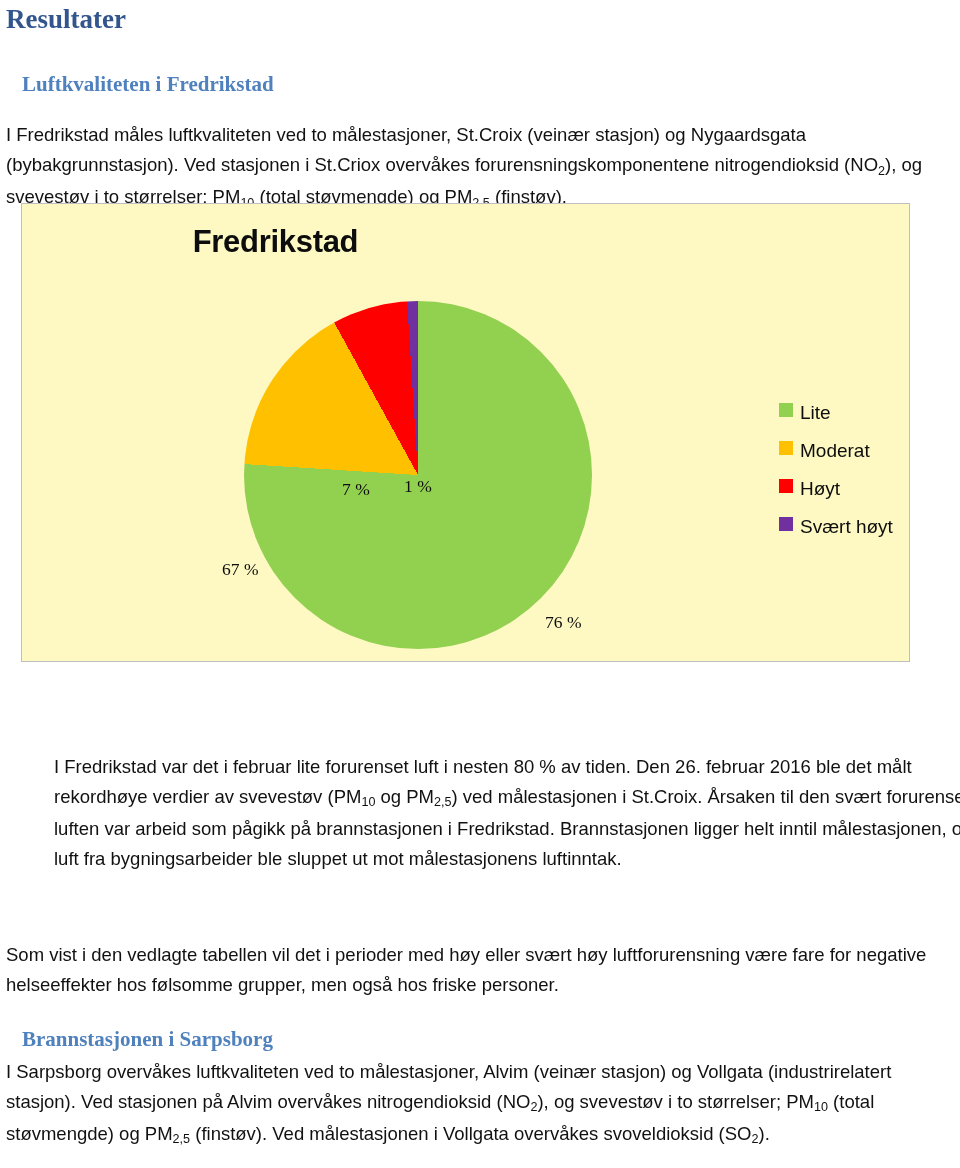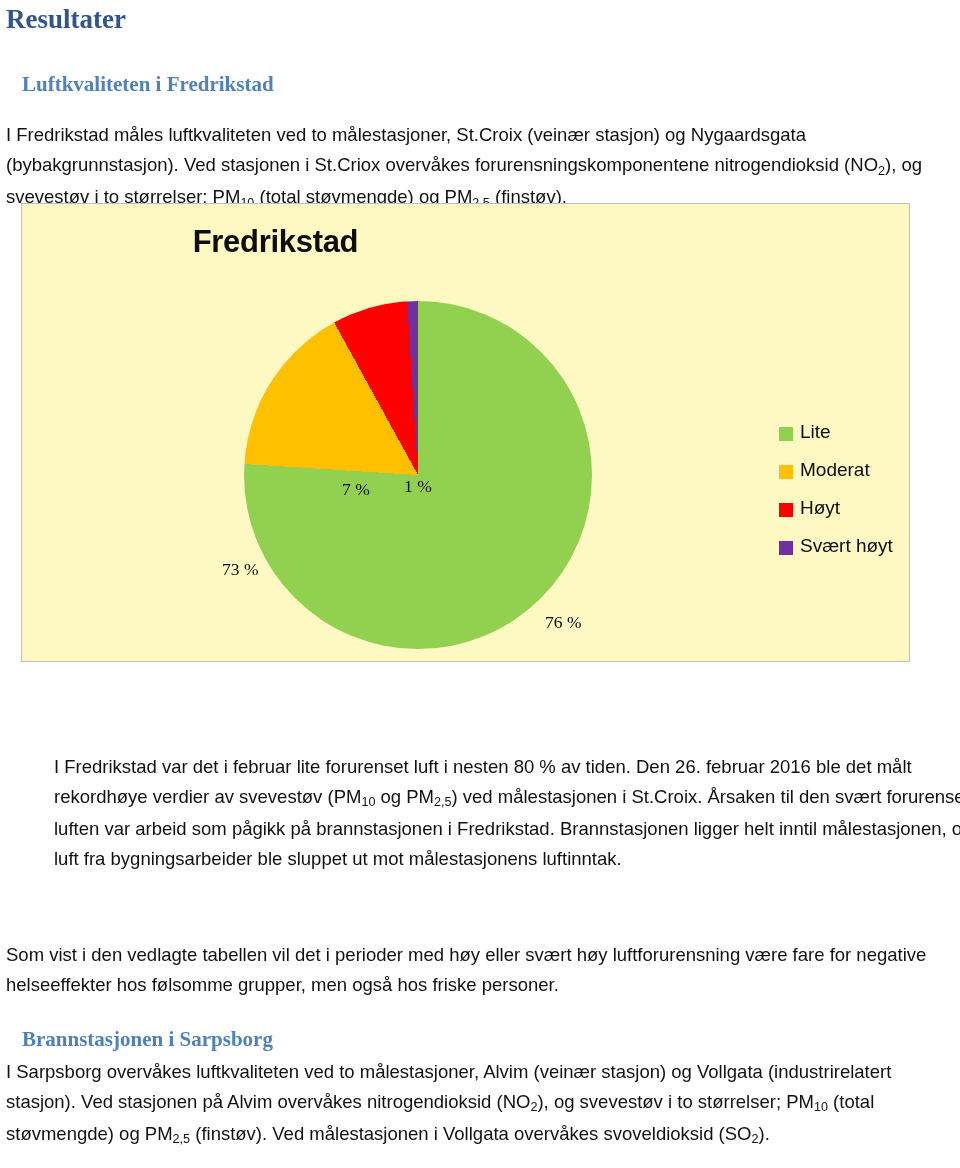--- a/index.html
+++ b/index.html
@@ -156,21 +156,21 @@
   .lbl-3 { left: 382px; top: 272px; }     
 
   
   .legend {
     position: absolute;
     left: 757px;
     top: 199px;
   }
   .legend-item {
     display: flex;
-    align-items: flex-end;
+    align-items: flex-start;
     height: 38px;
   }
   .legend-swatch {
     width: 14px;
     height: 14px;
     flex: 0 0 14px;
     margin-right: 7px;
   }
   .legend-label {
     font-family: "Liberation Sans", sans-serif;
@@ -204,21 +204,21 @@
 
   <div class="chart-frame">
 
     <div class="chart-title"><span class="chart-title-inner">Fredrikstad</span></div>
 
     <div class="pie-wrap">
       <div class="pie" id="pie-disc" style="background: conic-gradient(rgb(146, 208, 80) 0%, rgb(146, 208, 80) 76%, rgb(255, 192, 0) 76%, rgb(255, 192, 0) 92%, rgb(255, 0, 0) 92%, rgb(255, 0, 0) 99%, rgb(112, 48, 160) 99%, rgb(112, 48, 160) 100%);"></div>
     </div>
 
     <span class="pie-label lbl-0">76 %</span>
-    <span class="pie-label lbl-1">73 %</span>
+    <span class="pie-label lbl-1">67 %</span>
     <span class="pie-label lbl-2">7 %</span>
     <span class="pie-label lbl-3">1 %</span>
 
     <div class="legend" id="chart-legend">
         <div class="legend-item">
           <span class="legend-swatch" style="background: rgb(146, 208, 80);"></span>
           <span class="legend-label">Lite</span>
         </div>
         <div class="legend-item">
           <span class="legend-swatch" style="background: rgb(255, 192, 0);"></span>

